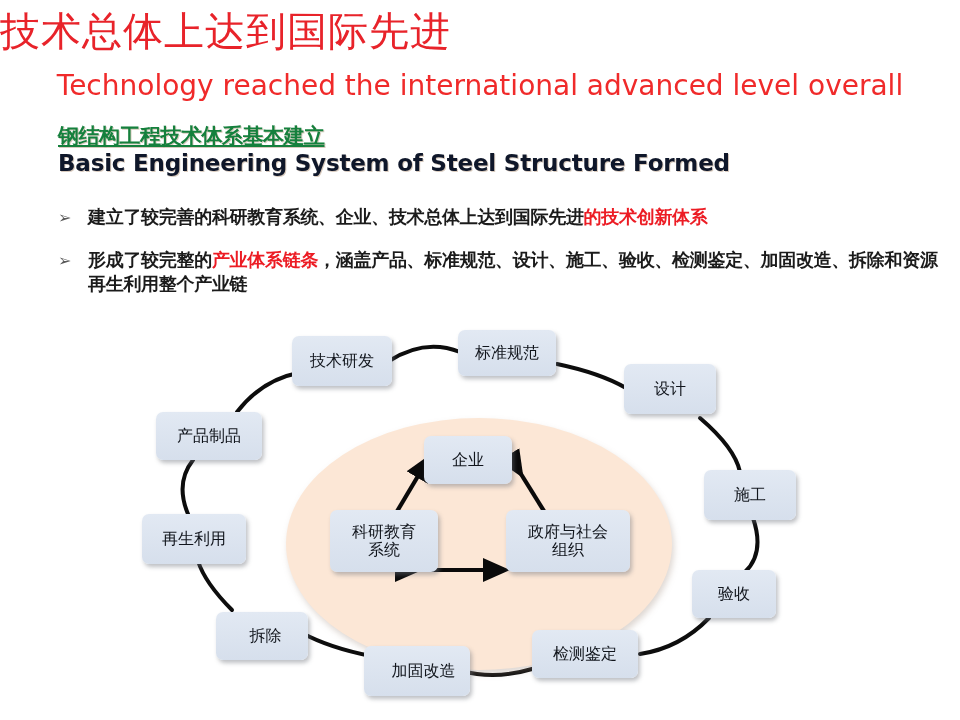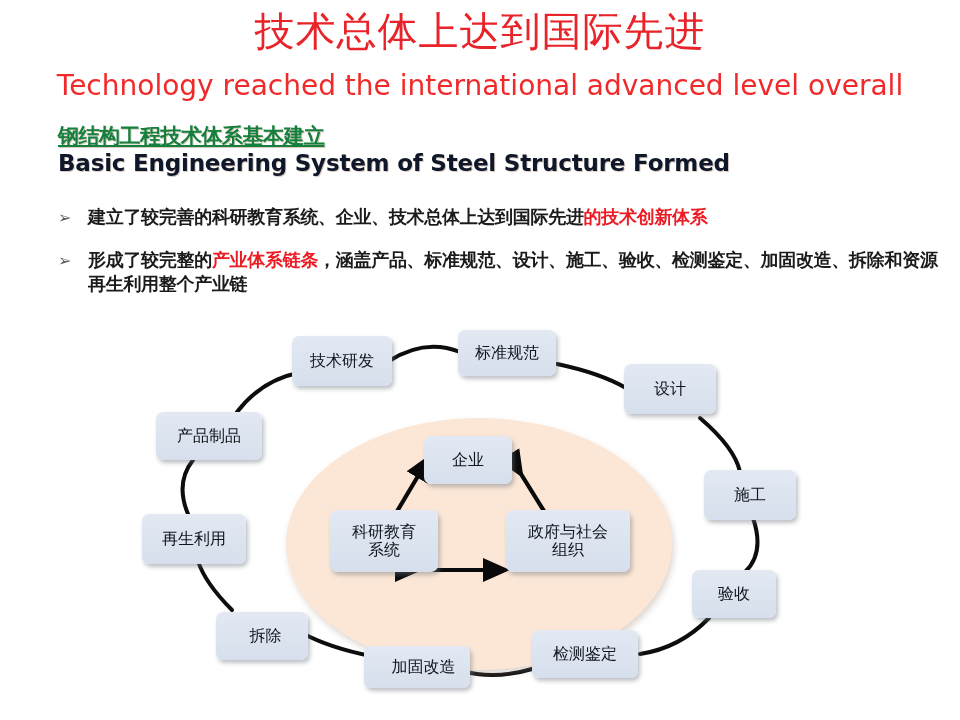--- a/index.html
+++ b/index.html
@@ -13,21 +13,21 @@
     position: relative;
     overflow: hidden;
     font-family: "DejaVu Sans", "Liberation Sans", sans-serif;
   }
 
   
   #title-zh {
     position: absolute;
     left: 0; top: 8px;
     width: 960px;
-    text-align: center;
+    text-align: left;
     color: #e8232a;
     font-size: 40px;
     font-weight: 400;
     letter-spacing: 1px;
     line-height: 1.15;
     white-space: nowrap;
   }
   #title-en {
     position: absolute;
     left: 0; top: 70px;
@@ -193,21 +193,21 @@
   <div class="node" style="left:458px; top:12px; width:98px; height:46px;">标准规范</div>
 
   <div class="node" style="left:624px; top:46px; width:92px; height:50px;">设计</div>
 
   <div class="node" style="left:704px; top:152px; width:92px; height:50px;">施工</div>
 
   <div class="node" style="left:692px; top:252px; width:84px; height:48px;">验收</div>
 
   <div class="node" style="left:532px; top:312px; width:106px; height:48px;">检测鉴定</div>
 
-  <div class="node" style="left:364px; top:328px; width:106px; height:42px;padding-left:13px;">加固改造</div>
+  <div class="node" style="left:364px; top:328px; width:106px; height:50px;padding-left:13px;">加固改造</div>
 
   <div class="node" style="left:216px; top:294px; width:92px; height:48px;padding-left:7px;">拆除</div>
 
   <div class="node" style="left:142px; top:196px; width:104px; height:50px;">再生利用</div>
 
   <div class="node" style="left:156px; top:94px; width:106px; height:48px;">产品制品</div>
 
   <div class="node" style="left:292px; top:18px; width:100px; height:50px;">技术研发</div>
 
 </div>

